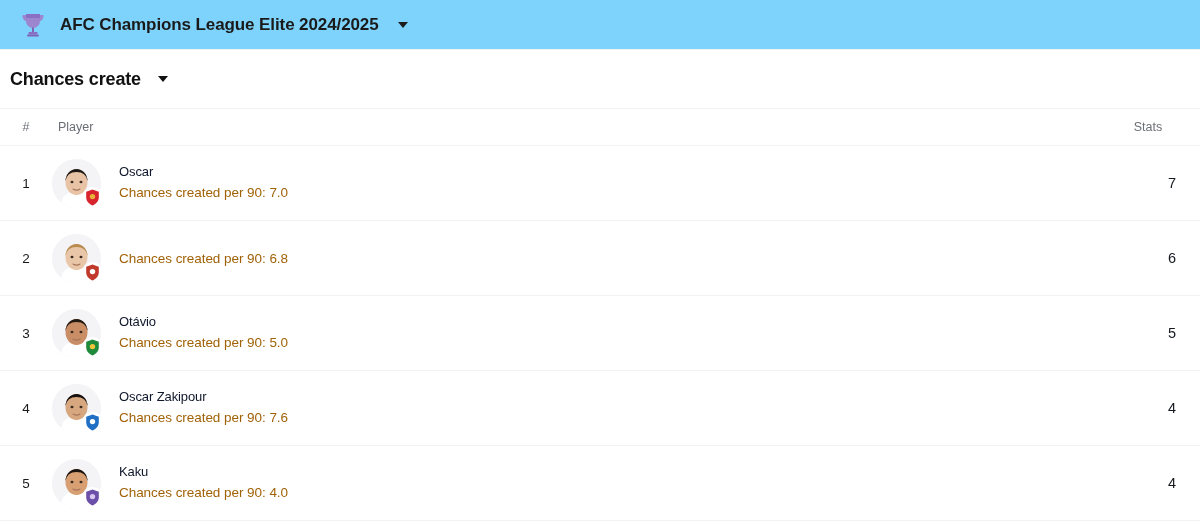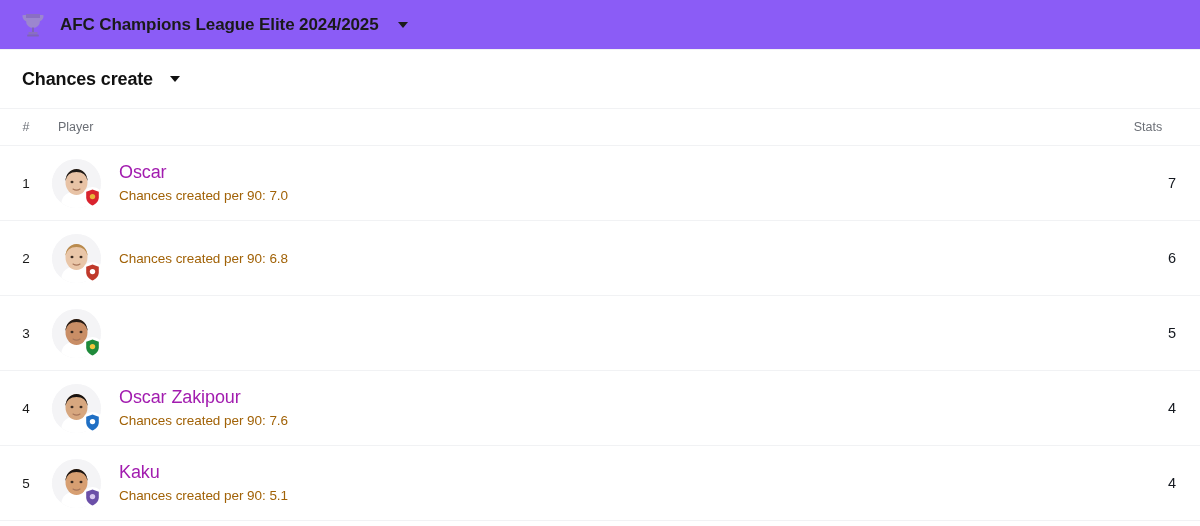--- a/index.html
+++ b/index.html
@@ -20,21 +20,21 @@
     position: relative;
   }
 
   
   .comp-header {
     height: 50px;
     display: flex;
     align-items: center;
     padding-left: 22px;
     border-bottom: 1px solid #f1f2f4;
-    background: #8b5cf6;
+    background: #7dd3fc;
   }
   .trophy-icon {
     width: 22px;
     height: 26px;
     margin-right: 16px;
     flex: 0 0 auto;
     display: block;
   }
   .comp-title {
     font-size: 17px;
@@ -51,21 +51,21 @@
     border-top: 6px solid #1c1c1c;
     margin-left: 19px;
     flex: 0 0 auto;
   }
 
   
   .stat-selector {
     height: 59px;
     display: flex;
     align-items: center;
-    padding-left: 22px;
+    padding-left: 10px;
     border-bottom: 1px solid #f1f2f4;
     background: #ffffff;
   }
   .stat-selector-label {
     font-size: 18px;
     font-weight: bold;
     color: #111111;
     letter-spacing: -0.15px;
     white-space: nowrap;
   }
@@ -153,22 +153,22 @@
   }
   .club-badge svg { display: block; width: 21px; height: 21px; }
 
   .player-text {
     margin-left: 18px;
     display: flex;
     flex-direction: column;
     justify-content: center;
   }
   .player-name {
-    font-size: 18px;
-    color: #a21caf;
+    font-size: 13px;
+    color: #0f172a;
     line-height: 1.35;
     letter-spacing: -0.1px;
   }
   .player-sub {
     font-size: 13.5px;
     color: #a16207;
     line-height: 1.45;
     margin-top: 2px;
     letter-spacing: -0.05px;
   }
@@ -294,20 +294,24 @@
           </svg>
         </div>
         <div class="club-badge">
           <svg viewBox="0 0 21 21">
             <circle cx="10.5" cy="10.5" r="10.5" fill="#ffffff"></circle>
             <path d="M10.5 2.5 l6.3 2.3 v5.4 c0 4.2 -3.4 7 -6.3 8.3 c-2.9 -1.3 -6.3 -4.1 -6.3 -8.3 v-5.4 z" fill="#1f8a3b"></path>
             <circle cx="10.5" cy="9.6" r="2.7" fill="#f2c53d"></circle>
           </svg>
         </div>
       </div>
+      <div class="player-text">
+        <div class="player-name">Otávio</div>
+        <div class="player-sub">Chances created per 90: 5.0</div>
+      </div>
     </div>
     <div class="col-stat">
       <div class="stat-value">5</div>
     </div>
   </div>
       <div class="row">
     <div class="col-rank">
       <div class="rank-num">4</div>
     </div>
     <div class="col-player player-cell">
@@ -360,21 +364,21 @@
         <div class="club-badge">
           <svg viewBox="0 0 21 21">
             <circle cx="10.5" cy="10.5" r="10.5" fill="#ffffff"></circle>
             <path d="M10.5 2.5 l6.3 2.3 v5.4 c0 4.2 -3.4 7 -6.3 8.3 c-2.9 -1.3 -6.3 -4.1 -6.3 -8.3 v-5.4 z" fill="#6b4fa8"></path>
             <circle cx="10.5" cy="9.6" r="2.7" fill="#d8c8ef"></circle>
           </svg>
         </div>
       </div>
       <div class="player-text">
         <div class="player-name">Kaku</div>
-        <div class="player-sub">Chances created per 90: 5.1</div>
+        <div class="player-sub">Chances created per 90: 4.0</div>
       </div>
     </div>
     <div class="col-stat">
       <div class="stat-value">4</div>
     </div>
   </div>
     </div>
 
 </div>
 

